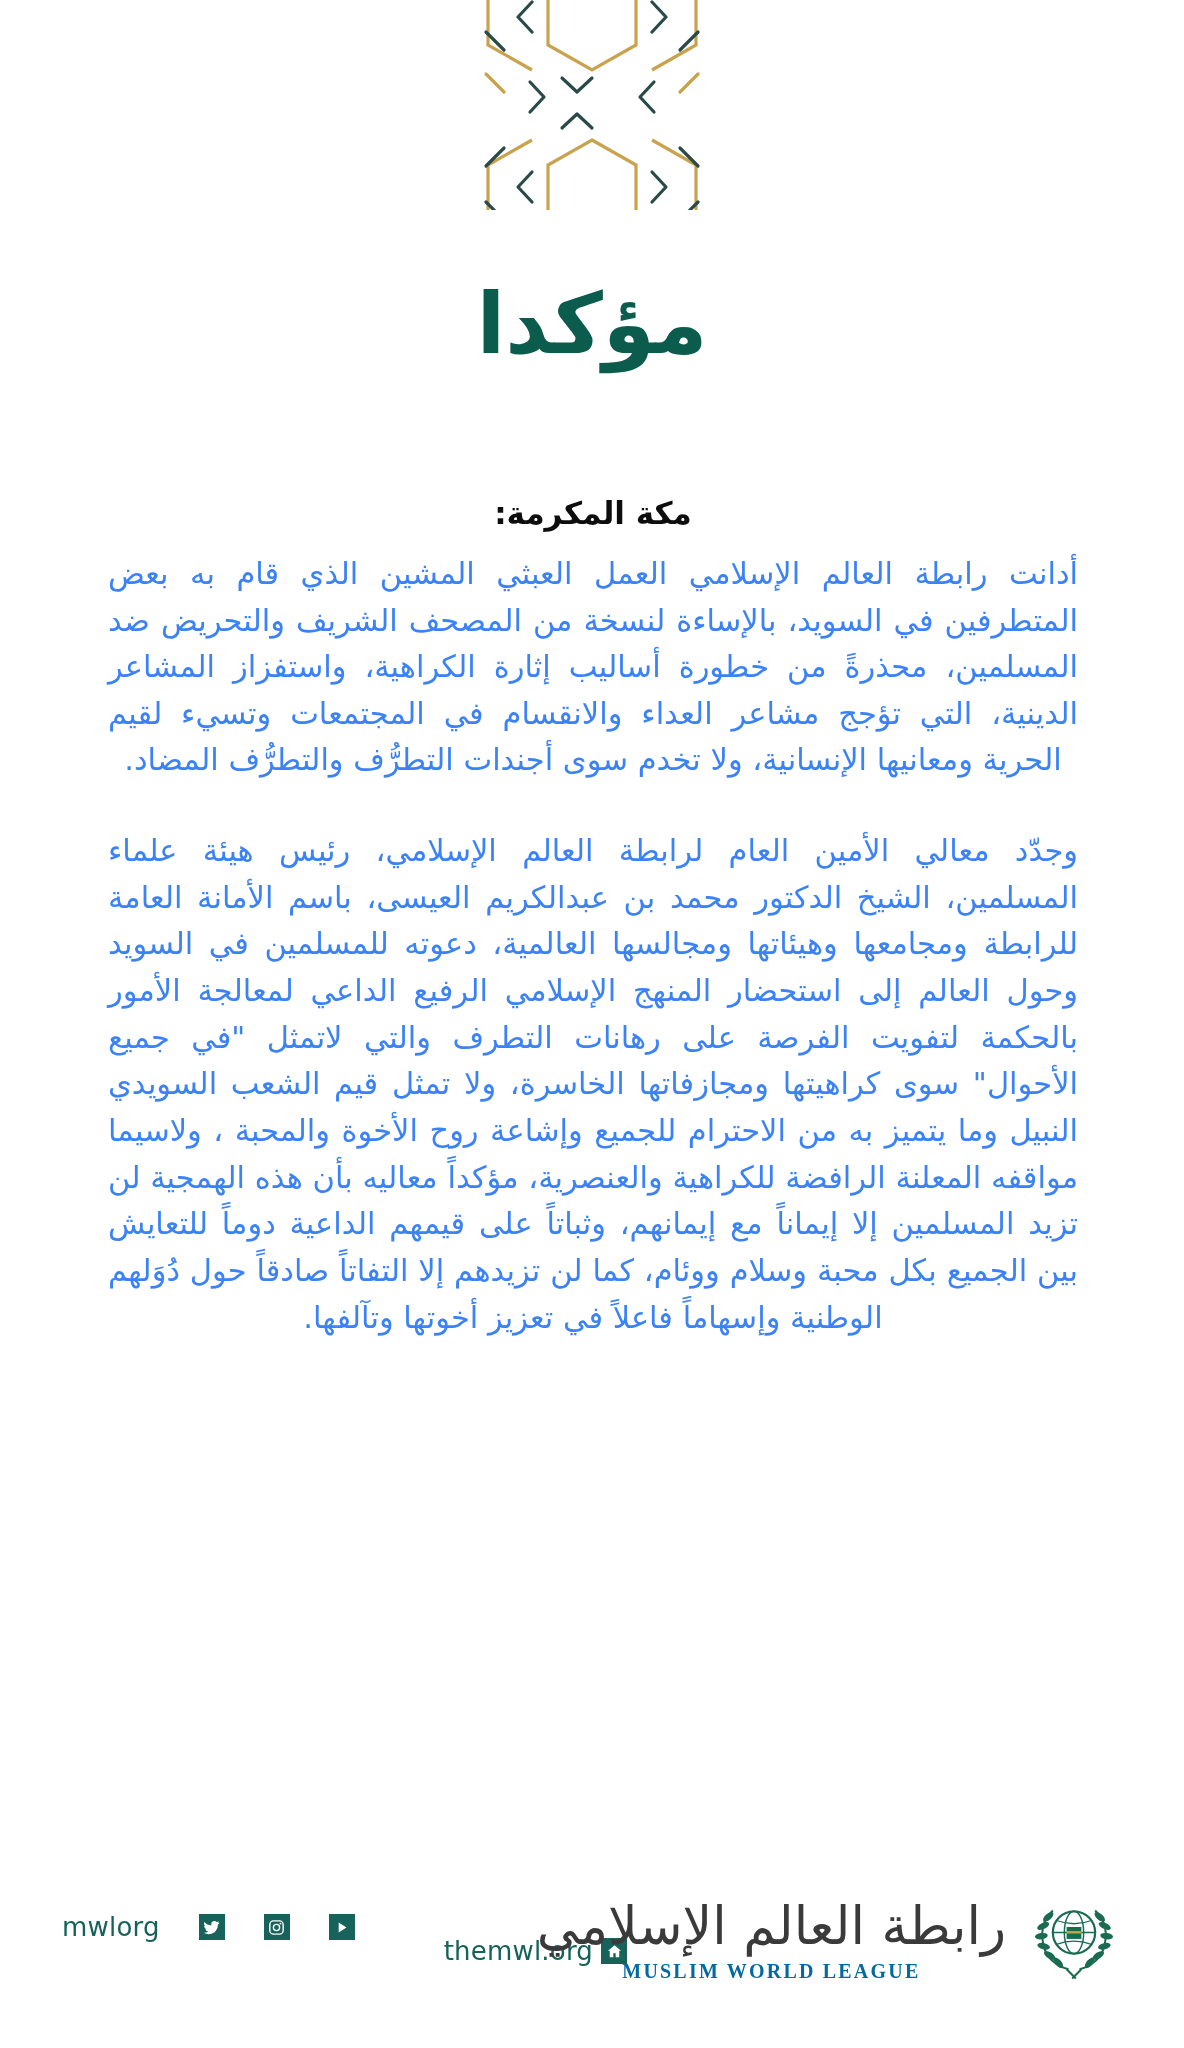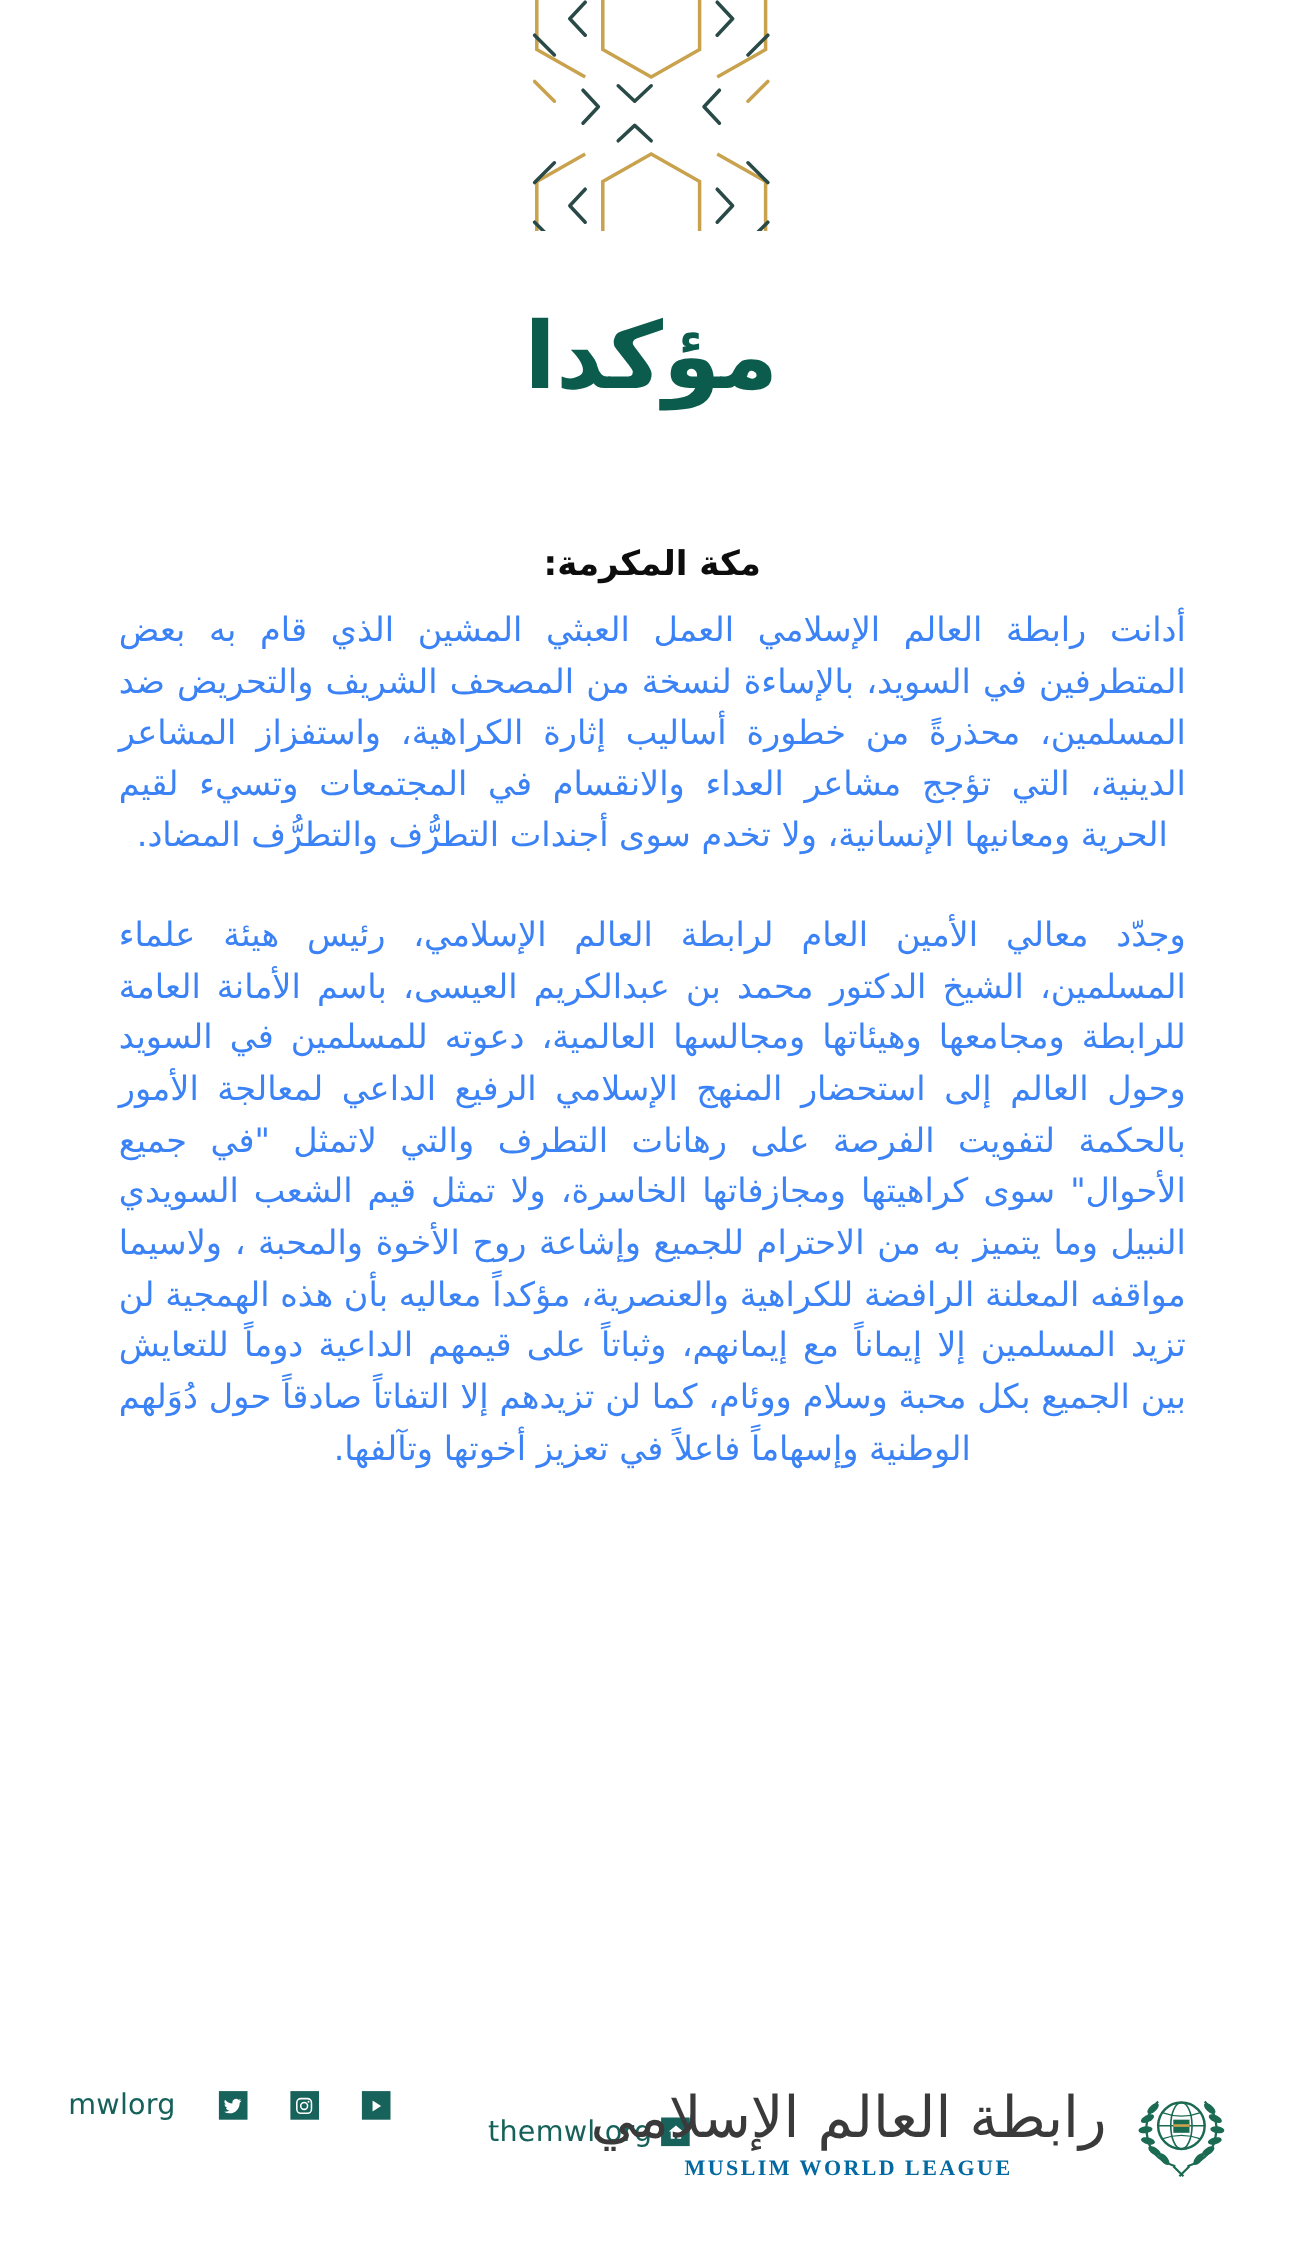--- a/index.html
+++ b/index.html
@@ -93,21 +93,21 @@
     position: absolute;
     bottom: 0;
     left: 0;
     width: 1184px;
     height: 210px;
   }
 
   .social-row {
     position: absolute;
     left: 60px;
-    bottom: 95px;
+    bottom: 82px;
     display: flex;
     align-items: center;
     direction: ltr;
     gap: 31px;
   }
   .handle {
     font-size: 26px;
     color: #16625A;
     font-family: "DejaVu Sans", "Liberation Sans", sans-serif;
     letter-spacing: 0.2px;

